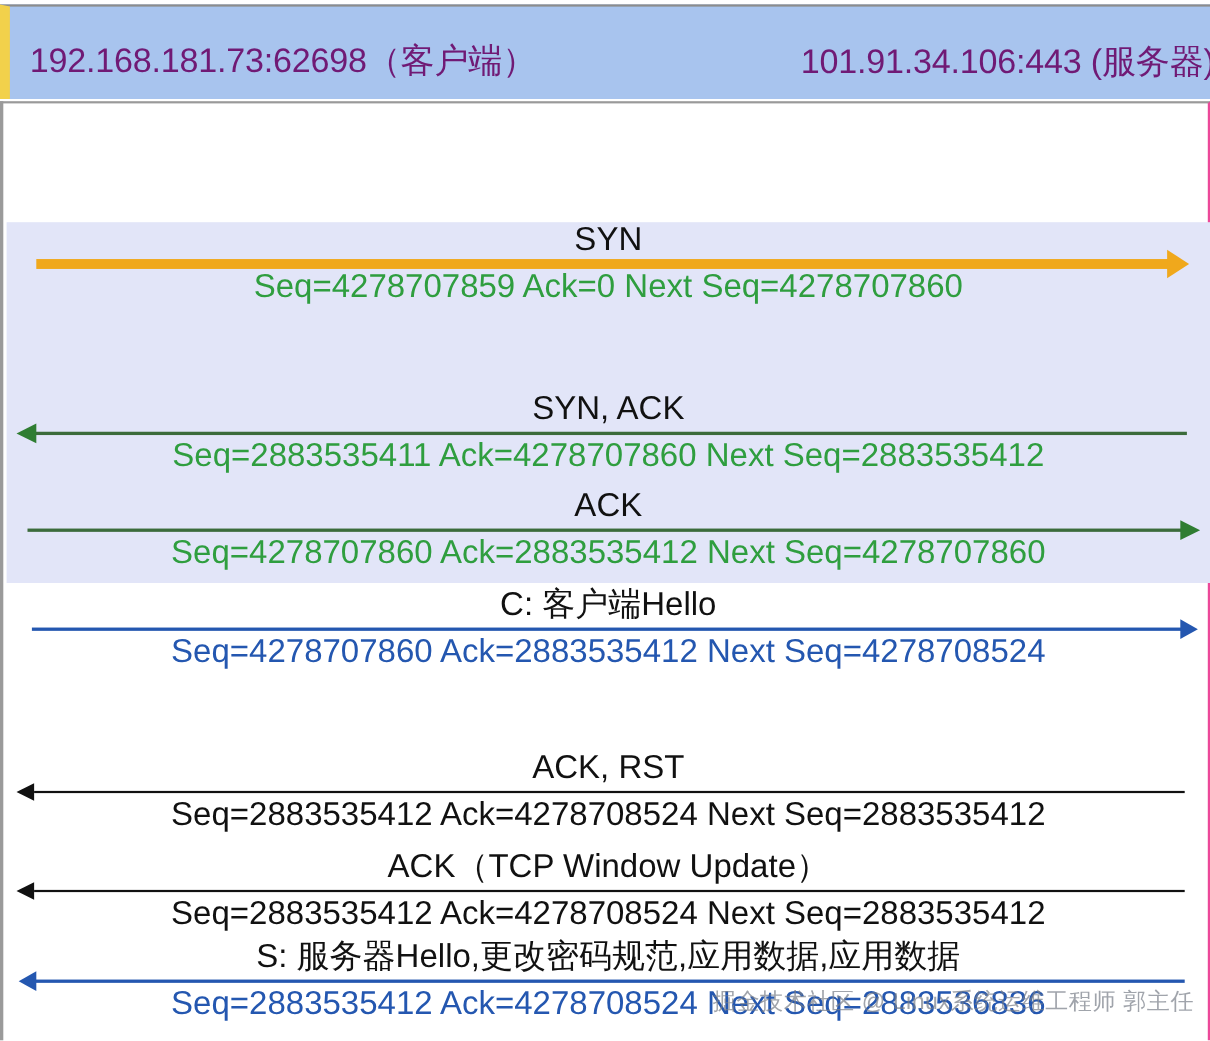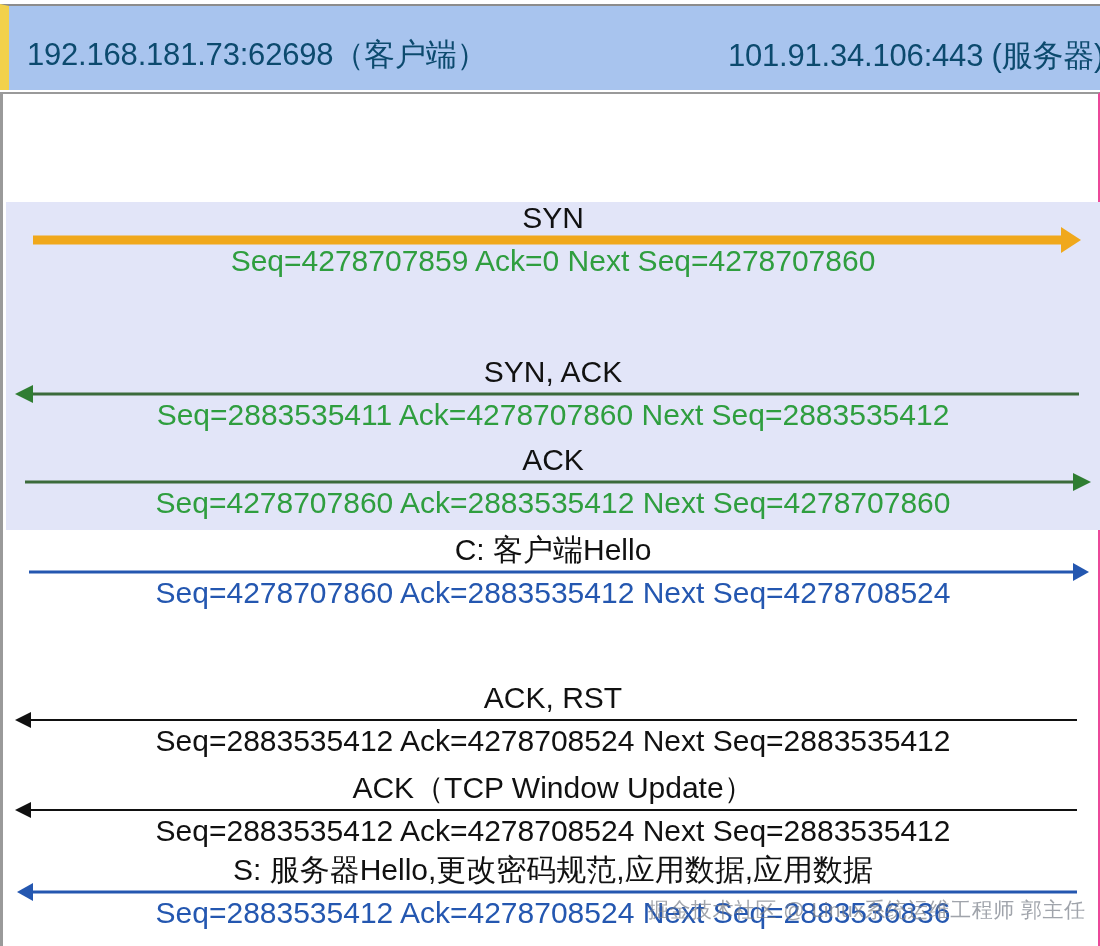--- a/index.html
+++ b/index.html
@@ -31,21 +31,21 @@
     height: 86px;
     background: #a8c4ee;
     border-left: 9px solid #f2d14b;
     border-top: 2px solid #8c8c8c;
     box-sizing: border-box;
     display: flex;
     align-items: center;
   }
   .header-endpoint {
     font-size: 31px;
-    color: #0c4a6e;
+    color: #701a75;
     white-space: nowrap;
     letter-spacing: -0.2px;
   }
   .endpoint-client {
     position: absolute;
     left: 18px;
     top: 28px;
   }
   .endpoint-server {
     position: absolute;

